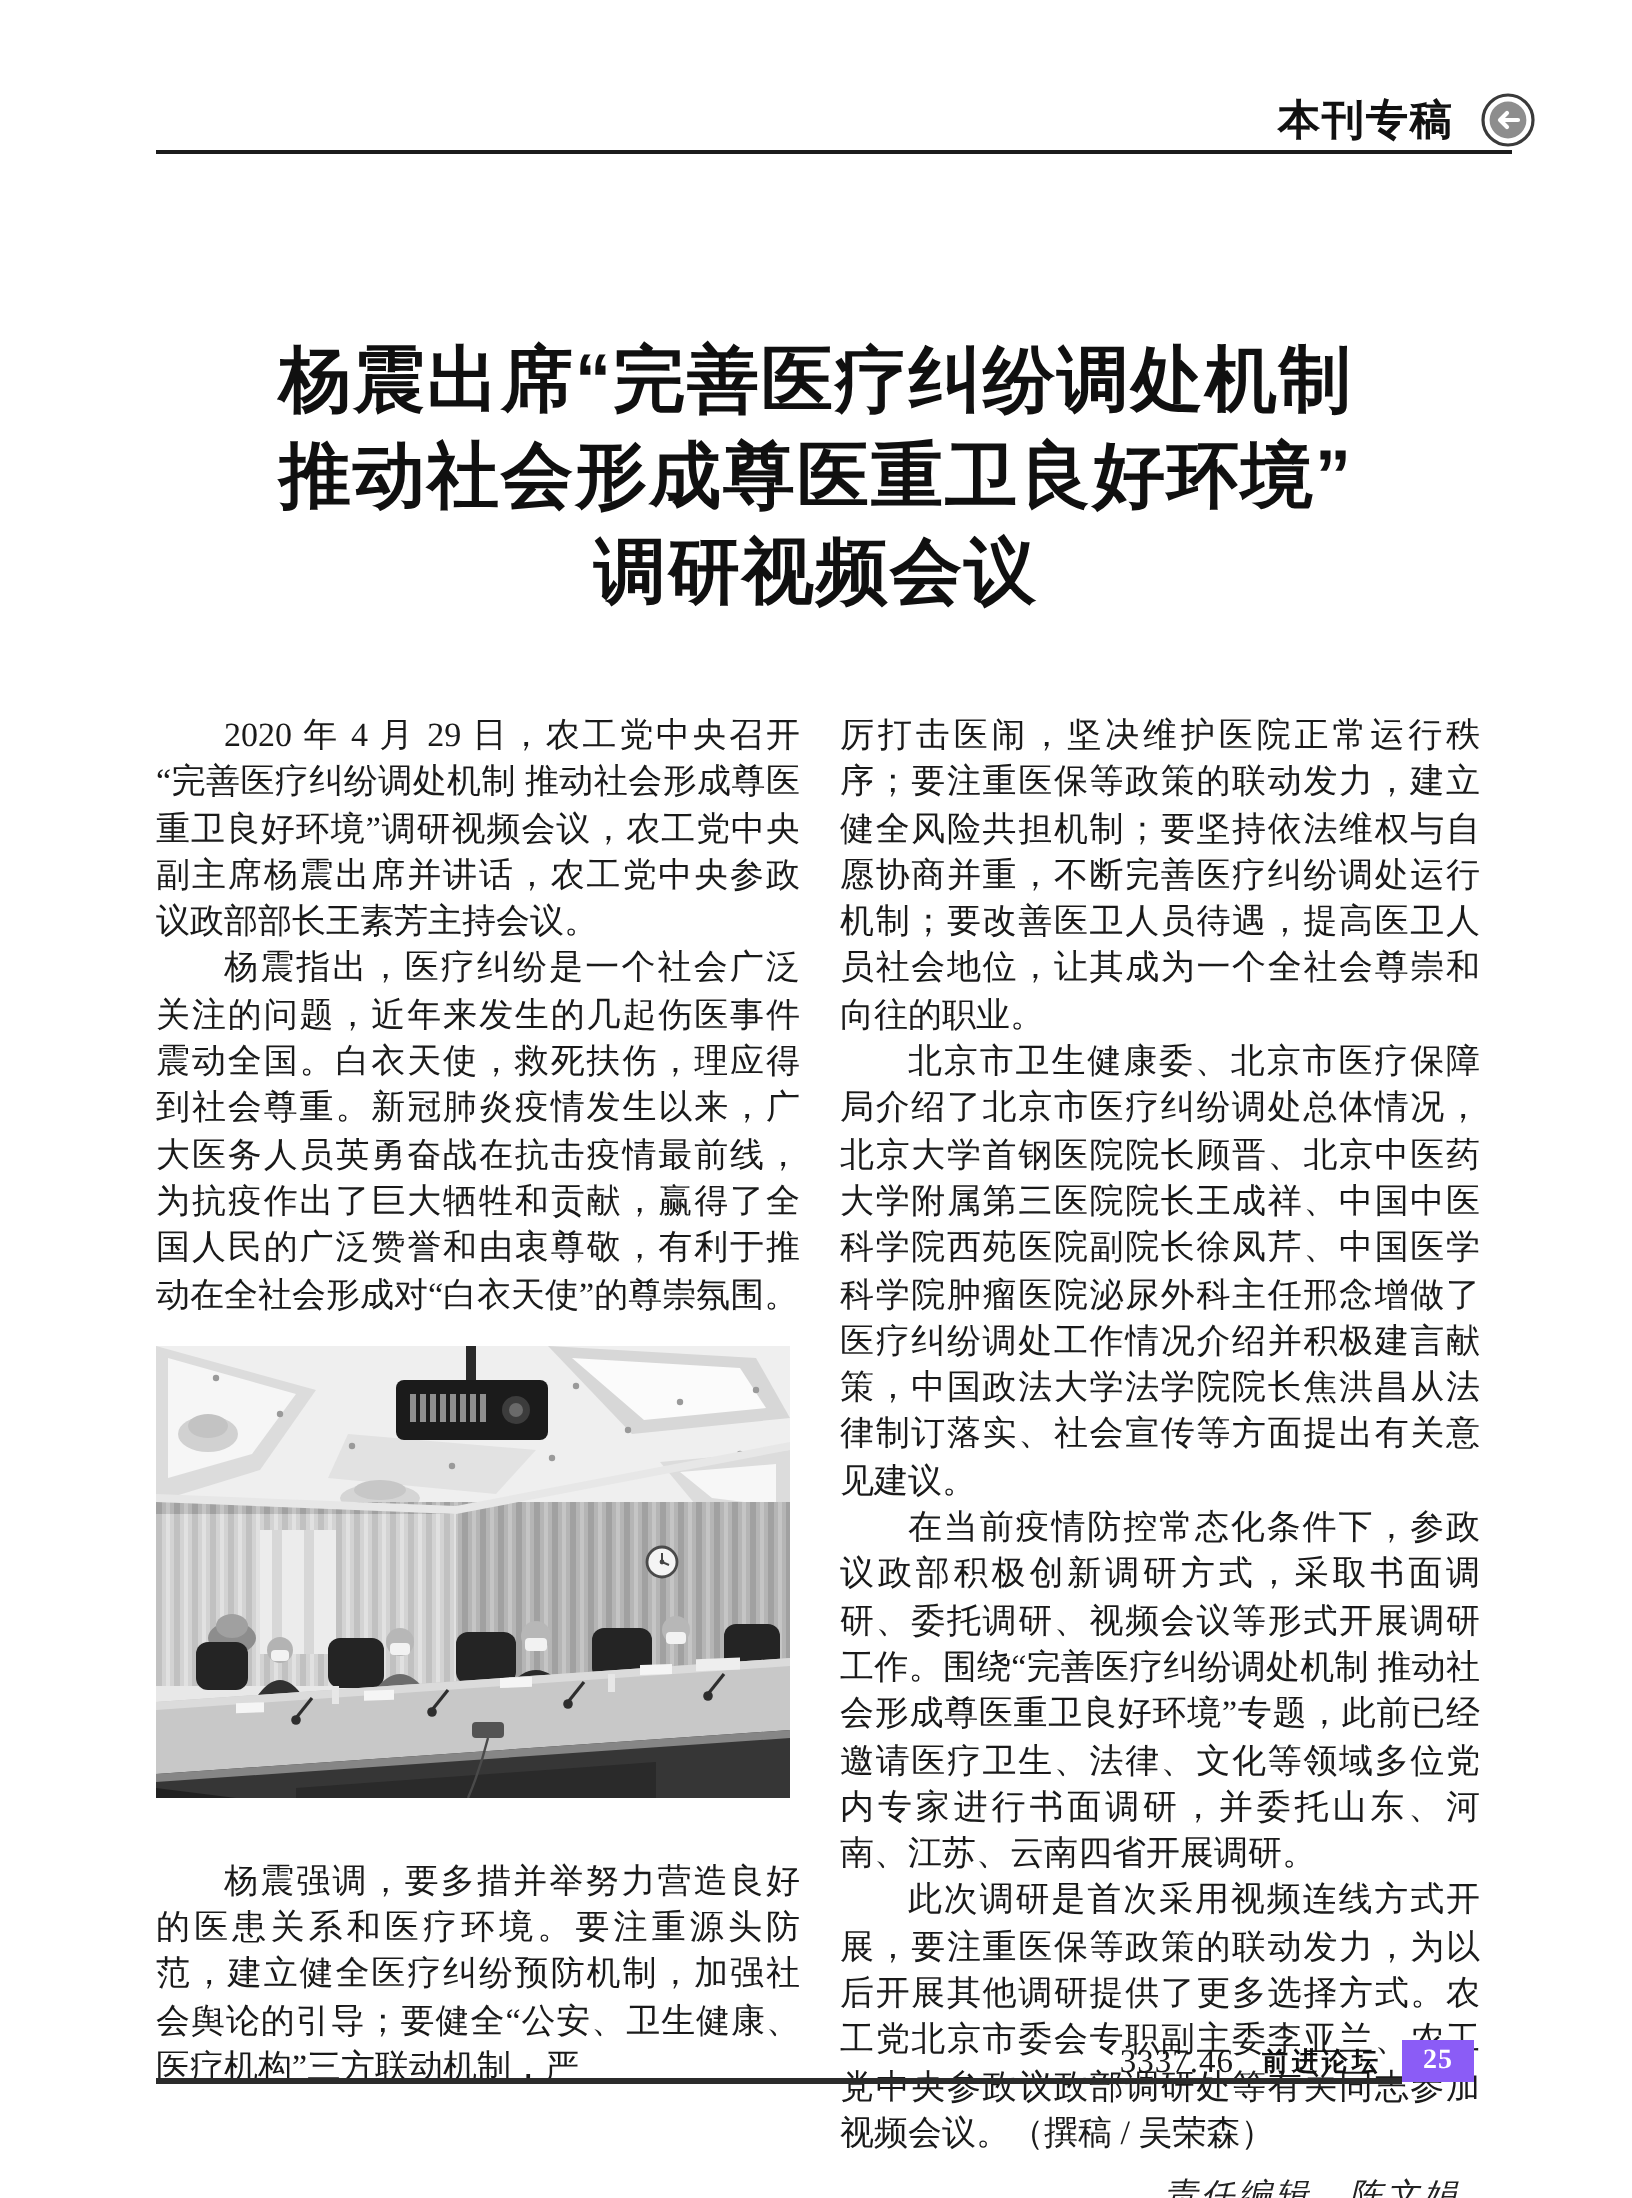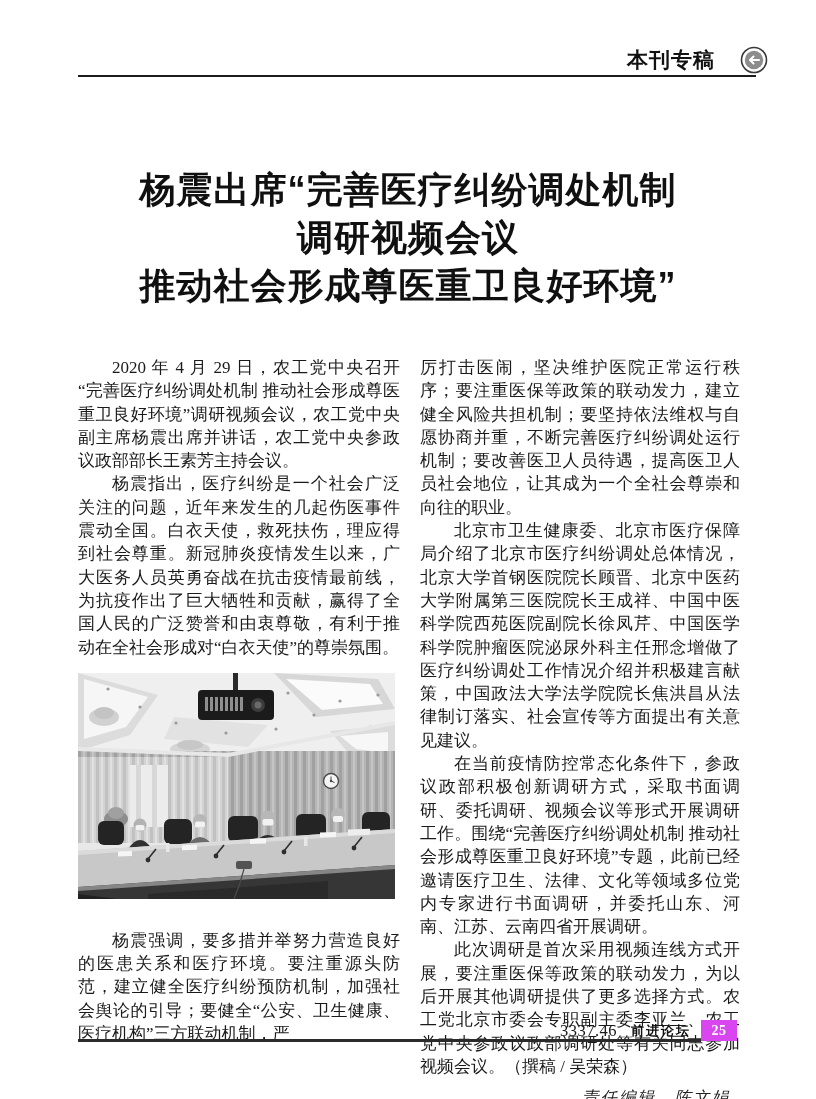--- a/index.html
+++ b/index.html
@@ -12,21 +12,21 @@
     overflow: hidden;
   }
 
   
   .header-rule {
     position: absolute; left: 78px; top: 75px;
     width: 678px; height: 2px; background: #1c1c1c;
   }
   .header-right {
     position: absolute; top: 46px; right: 48px;
-    display: flex; align-items: center; gap: 25px;
+    display: flex; align-items: center; gap: 13px;
   }
   .header-label {
     font-family: "Liberation Sans", "DejaVu Sans", sans-serif;
     font-size: 21px; font-weight: 600; color: #111;
     letter-spacing: 1px;
   }
   .header-icon svg { display: block; }
 
   
   .title {
@@ -77,21 +77,21 @@
     display: flex; align-items: center;
   }
   .footer-issue { font-size: 16.5px; color: #1a1a1a; letter-spacing: 0.5px; }
   .footer-journal {
     font-size: 13px; font-weight: 700; color: #111;
     margin-left: 14px; letter-spacing: 2px;
   }
   .page-number-box {
     margin-left: 10px;
     width: 36px; height: 21px;
-    background: #d946ef;
+    background: #8b5cf6;
     color: #ffffff;
     font-size: 14px; font-weight: 700;
     display: flex; align-items: center; justify-content: center;
     letter-spacing: 0.5px;
   }
 </style>
 </head>
 <body>
 
 <div class="header-rule"></div>
@@ -101,22 +101,22 @@
     <svg width="28" height="28" viewBox="0 0 28 28">
       <circle cx="14" cy="14" r="12.5" fill="#ffffff" stroke="#3a3a3a" stroke-width="1.6"></circle>
       <circle cx="14" cy="14" r="9.2" fill="#8d8d8d"></circle>
       <path d="M19 14 H10.5 M13.5 10.5 L10 14 L13.5 17.5" stroke="#ffffff" stroke-width="2.1" fill="none" stroke-linecap="round" stroke-linejoin="round"></path>
     </svg>
   </span>
 </div>
 
 <div class="title">
   <div>杨震出席“完善医疗纠纷调处机制</div>
+  <div>推动社会形成尊医重卫良好环境”</div>
   <div>调研视频会议</div>
-  <div>推动社会形成尊医重卫良好环境”</div>
 </div>
 
 <div class="col col-left">
   <p class="indent">2020 年 4 月 29 日，农工党中央召开“完善医疗纠纷调处机制 推动社会形成尊医重卫良好环境”调研视频会议，农工党中央副主席杨震出席并讲话，农工党中央参政议政部部长王素芳主持会议。</p>
   <p class="indent">杨震指出，医疗纠纷是一个社会广泛关注的问题，近年来发生的几起伤医事件震动全国。白衣天使，救死扶伤，理应得到社会尊重。新冠肺炎疫情发生以来，广大医务人员英勇奋战在抗击疫情最前线，为抗疫作出了巨大牺牲和贡献，赢得了全国人民的广泛赞誉和由衷尊敬，有利于推动在全社会形成对“白衣天使”的尊崇氛围。</p>
 
   <div class="photo" title="农工党中央“完善医疗纠纷调处机制”调研视频会议会场，四位与会人员戴口罩坐在会议长桌前">
     <svg width="317" height="226" viewBox="0 0 317 226">
 
       <rect x="0" y="0" width="317" height="100" fill="#f0efed"></rect>

